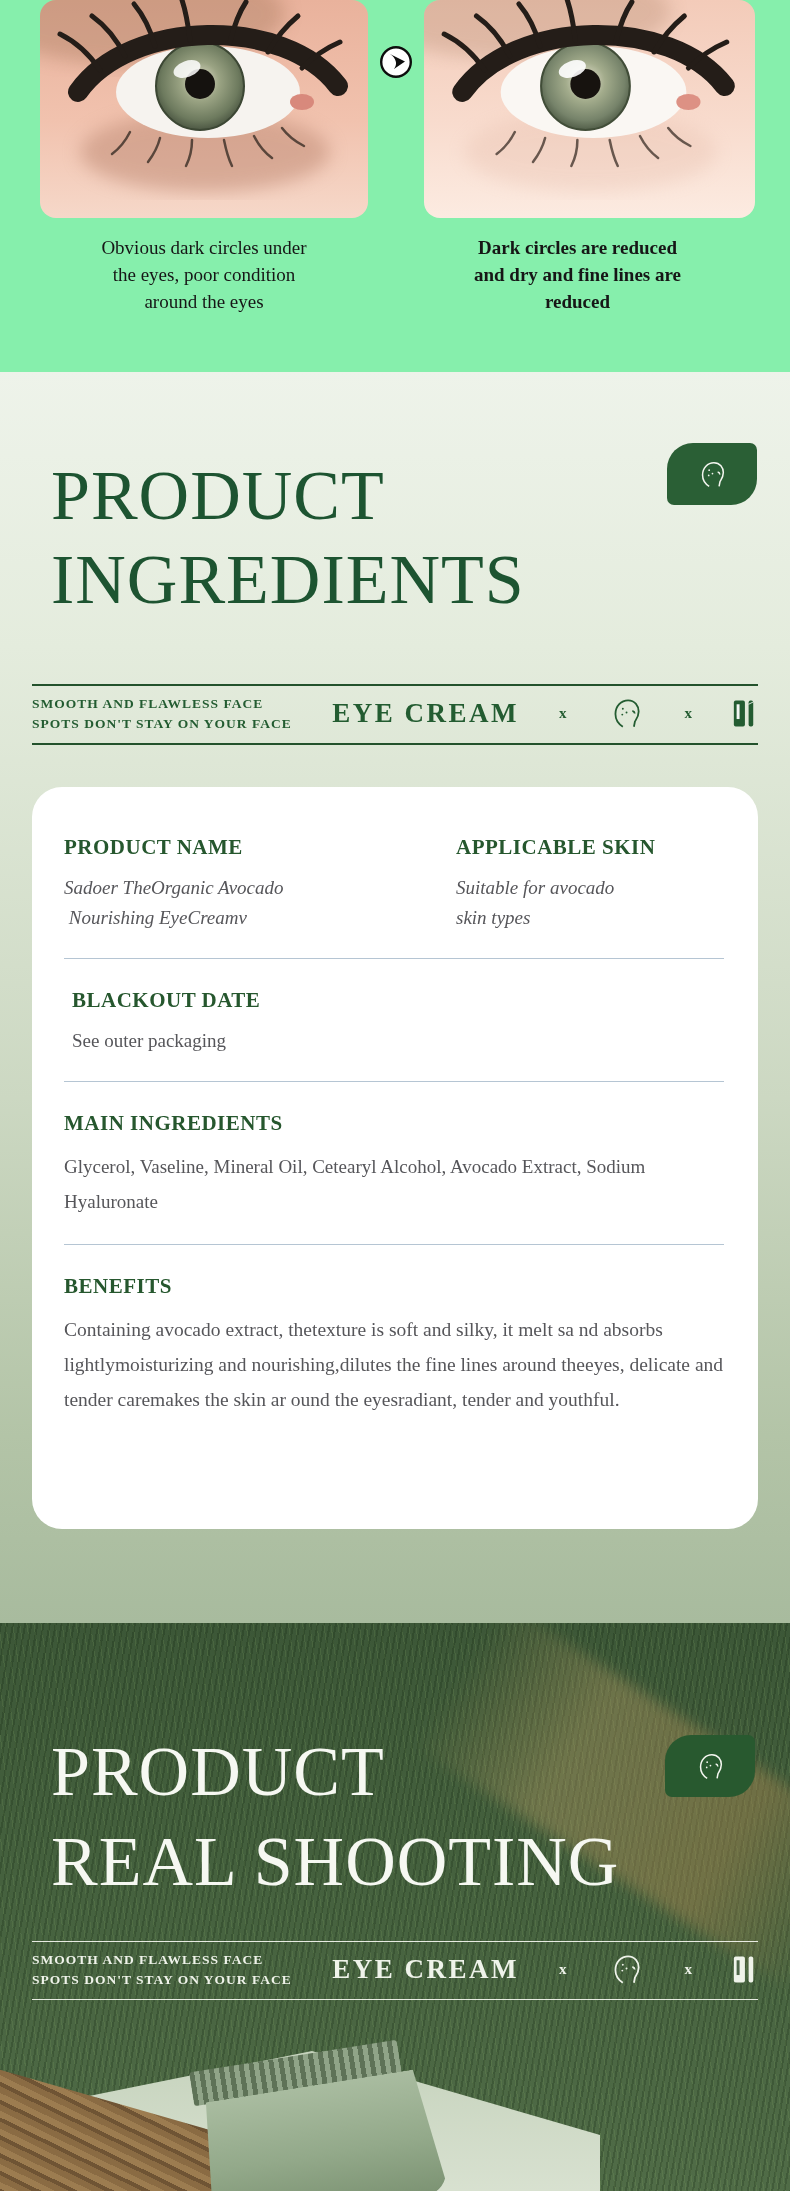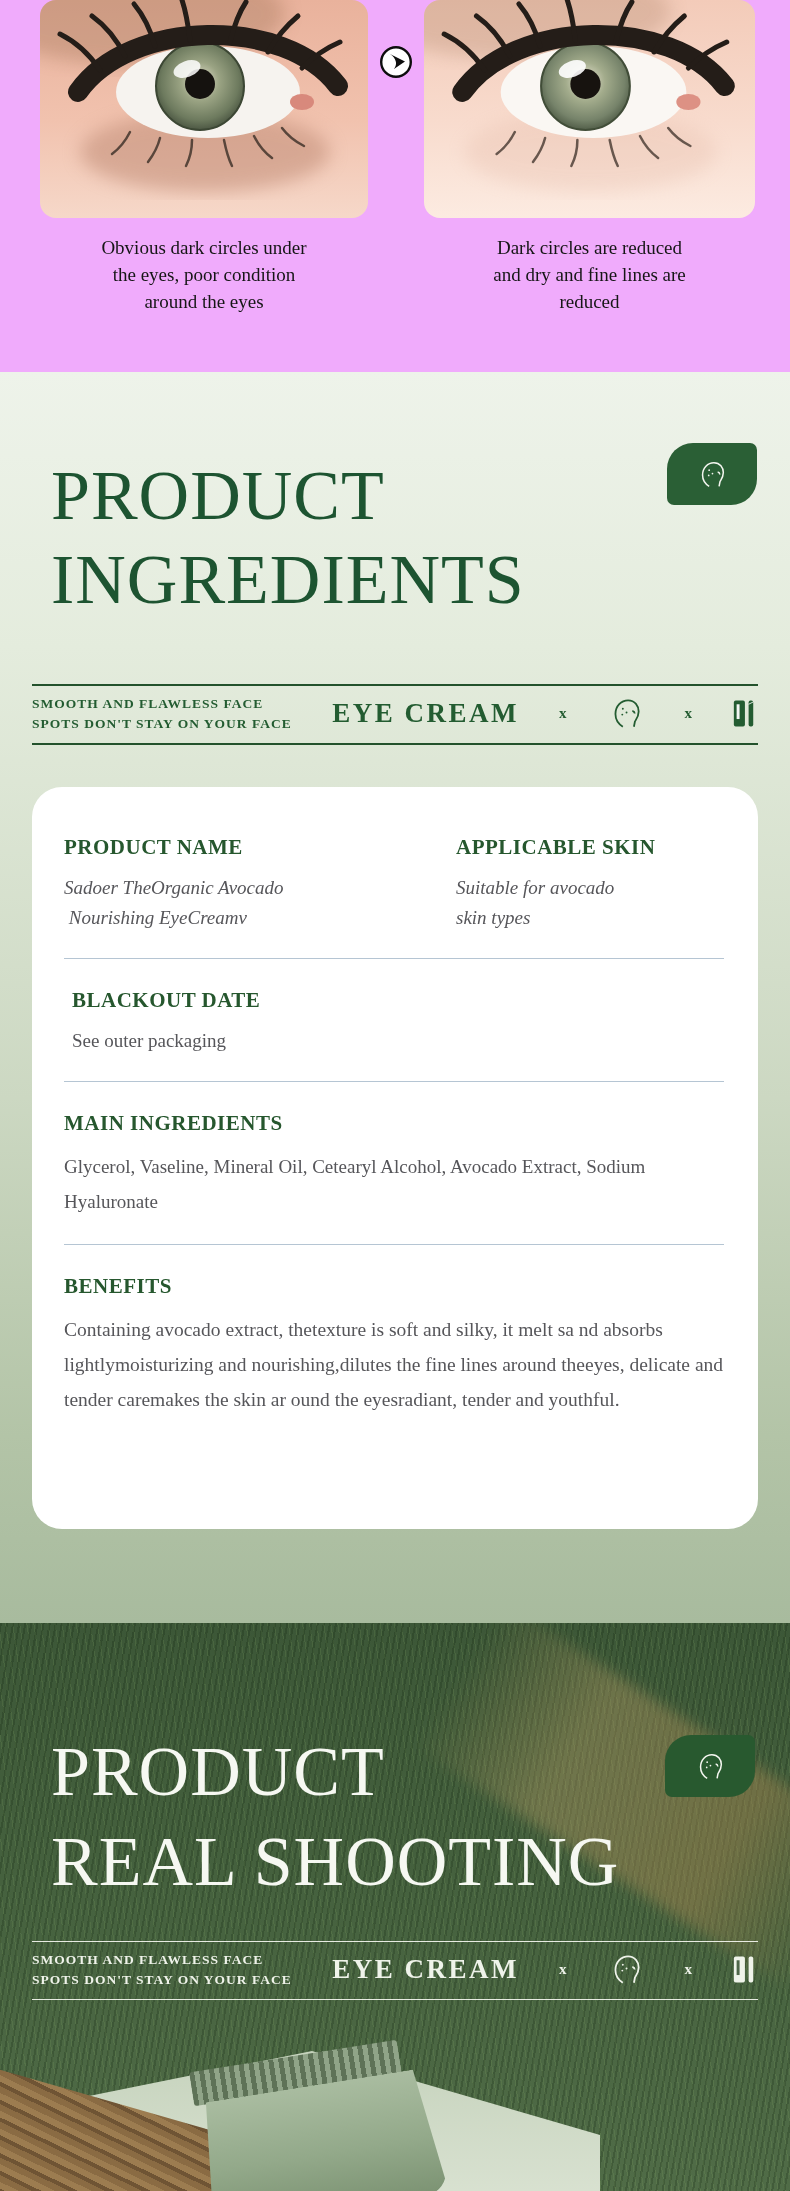--- a/index.html
+++ b/index.html
@@ -1,28 +1,28 @@
 <!DOCTYPE html>
 <html><head>
 <meta charset="utf-8">
 <style>
   html,body{margin:0;padding:0;}
   .page{
-    position:relative; width:790px; height:2191px; background:#f0abfc;
+    position:relative; width:790px; height:2191px; background:#86efac;
     font-family:"Liberation Serif","DejaVu Serif",serif; overflow:hidden;
   }
   
   .photo{position:absolute; top:0; height:218px; border-radius:16px; overflow:hidden;}
   .photo.before{left:40px; width:328px;}
   .photo.after{left:424px; width:331px;}
   .photo svg{display:block; width:100%; height:100%;}
   .arrow-badge{position:absolute; left:379px; top:45px; width:34px; height:34px;}
   .caption{position:absolute; top:234px; text-align:center; font-size:19px; line-height:27px; color:#161616;}
   .caption.before{left:40px; width:328px;}
-  .caption.after{left:424px; width:331px;}
+  .caption.after{left:412px; width:331px;font-weight:bold;}
 
   
   .info-section{
     position:absolute; left:0; top:372px; width:790px; height:1251px;
     background:linear-gradient(180deg,#eef3ea 0%,#e4ecdd 22%,#ccd8c2 58%,#b3c4a7 85%,#a8bb9e 100%);
   }
   .shoot-section{
     position:absolute; left:0; top:1623px; width:790px; height:568px; overflow:hidden;
     background:
       repeating-linear-gradient(100deg, rgba(8,26,6,0.20) 0 2px, rgba(0,0,0,0) 2px 6px),

